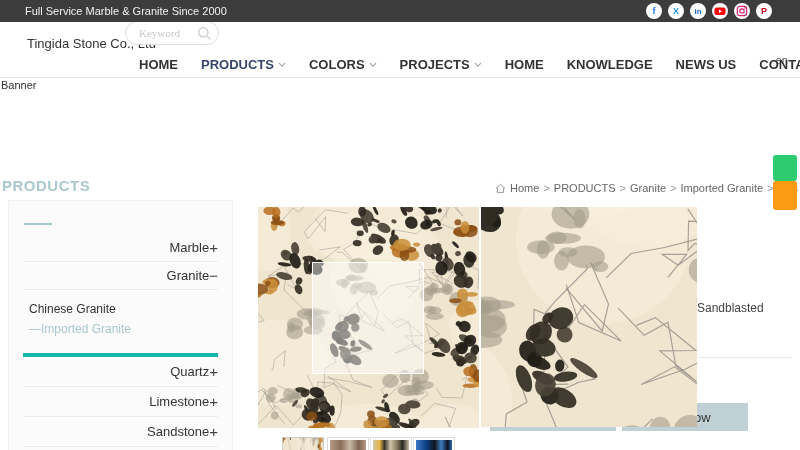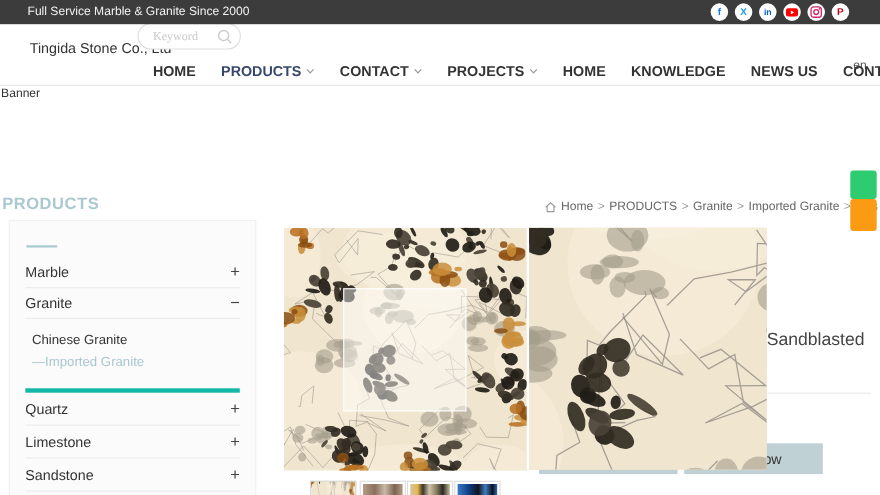--- a/index.html
+++ b/index.html
@@ -43,21 +43,21 @@
   
   .fab { position:absolute; left:773px; width:24px; z-index:9; border-radius:3px; cursor:pointer; }
   .fab.green  { top:155px; height:26px; background:#2ecc71; }
   .fab.orange { top:181px; height:29px; background:#fa9b13; }
 
   
   .sidebar { position:absolute; left:8px; top:200px; width:225px; height:256px; background:#fbfbfb;
              border:1px solid #f1f1f1; padding:14px 14px 0 14px; }
   .cat-title { font-size:17px; font-weight:bold; color:#222; }
   .cat-underline { width:28px; height:2px; background:#a9c7cf; margin:8px 0 9px 1px; }
-  .cat-row { height:28px; display:flex; align-items:center; justify-content:space-between;
+  .cat-row { height:28px; display:flex; align-items:center; justify-content:flex-end;
              border-bottom:1px solid #ececec; cursor:pointer; }
   .cat-row.tall { height:30px; }
   .cat-label { font-size:13px; color:#333; }
   .toggle { font-size:15px; color:#444; }
   .subcats { padding:9px 0 14px 6px; border-bottom:4px solid #14b8a6; }
   .subcat { font-size:12px; color:#333; line-height:20px; cursor:pointer; }
   .subcat.active { color:#a9c7cf; }
 
   
   .main-img { position:absolute; left:258px; top:207px; width:221px; height:221px; overflow:hidden; }
@@ -74,21 +74,21 @@
   .thumb svg { display:block; width:100%; height:100%; }
   .t1 { left:282px; border-color:#ccc; }
   .t2 { left:327px; }
   .t3 { left:370px; }
   .t4 { left:413px; }
   .t2 .fill { background:linear-gradient(90deg,#b59a86,#8a6f5c 30%,#c9b9a6 55%,#7d6450 80%,#b59a86); }
   .t3 .fill { background:linear-gradient(90deg,#cfc3a8,#e8b94a 18%,#3a352c 32%,#cfc3a8 48%,#8a7f62 66%,#2e2a22 82%,#c7bba0); }
   .t4 .fill { background:linear-gradient(90deg,#3a79c4,#0d3f86 28%,#10131a 52%,#3f7cc0 70%,#0b1220 88%,#2f6cb3); }
 
   
-  .surface-text { position:absolute; left:697px; top:301px; font-size:16px; color:#444; }
+  .surface-text { position:absolute; left:697px; top:301px; font-size:12px; color:#444; }
   .detail-divider { position:absolute; left:698px; top:357px; width:94px; height:1px; background:#e8e8e8; }
   .act-btn { position:absolute; top:403px; width:126px; height:28px; background:#bfd1d4; border:none;
              z-index:1; cursor:pointer; font-size:13px; color:#333; text-align:left;
              font-family:"Liberation Sans", sans-serif; }
   .btn-left  { left:490px; }
   .btn-right { left:622px; padding-left:72px; }
 
   .icon-svg { display:block; }
 </style>
 </head>
@@ -132,21 +132,21 @@
     <a>
         <span>HOME</span>
       </a>
     <a class="active">
         <span>PRODUCTS</span>
       <svg class="icon-svg" width="8" height="6" viewBox="0 0 8 6">
           <polyline points="1,1 4,4.3 7,1" fill="none" stroke="#999" stroke-width="1.1"></polyline>
         </svg>
       </a>
     <a>
-        <span>CONTACT</span>
+        <span>COLORS</span>
       <svg class="icon-svg" width="8" height="6" viewBox="0 0 8 6">
           <polyline points="1,1 4,4.3 7,1" fill="none" stroke="#999" stroke-width="1.1"></polyline>
         </svg>
       </a>
     <a>
         <span>PROJECTS</span>
       <svg class="icon-svg" width="8" height="6" viewBox="0 0 8 6">
           <polyline points="1,1 4,4.3 7,1" fill="none" stroke="#999" stroke-width="1.1"></polyline>
         </svg>
       </a>

